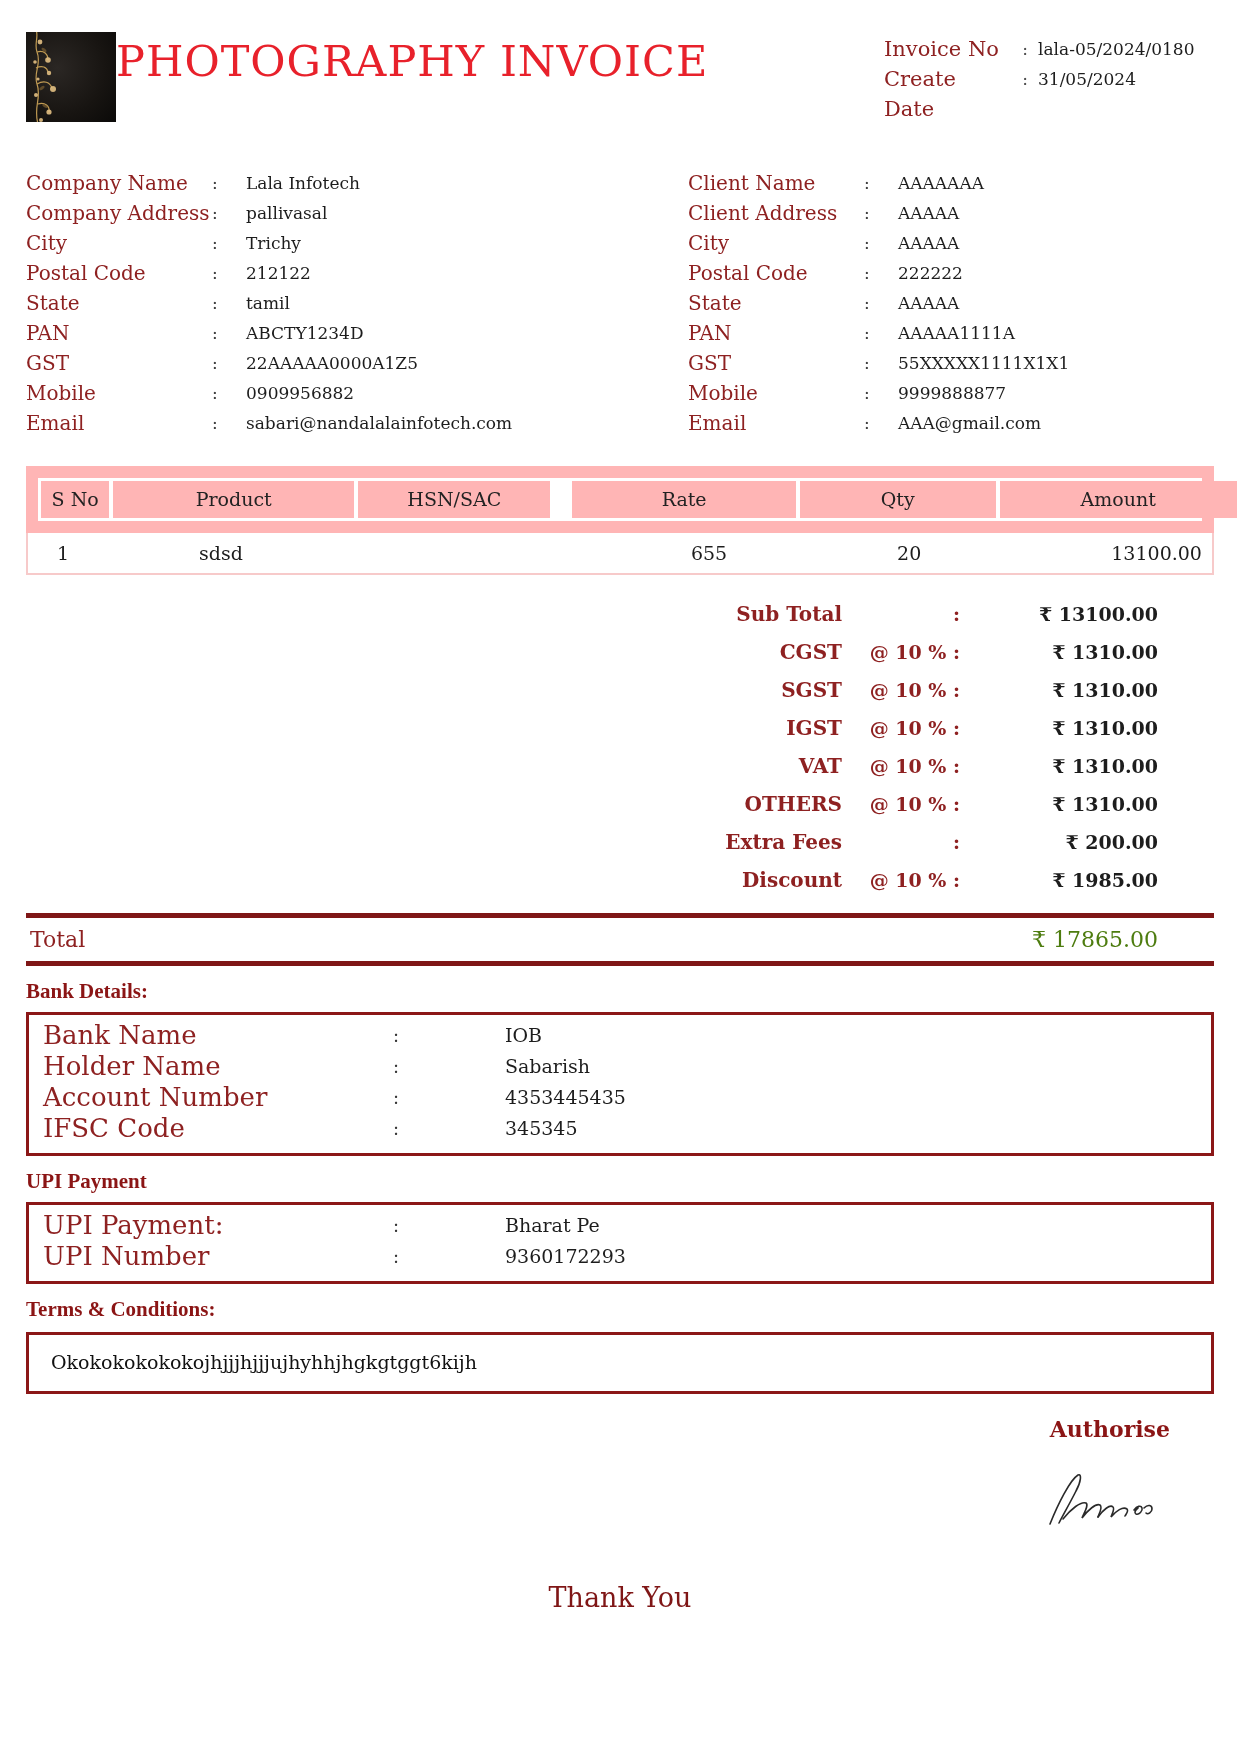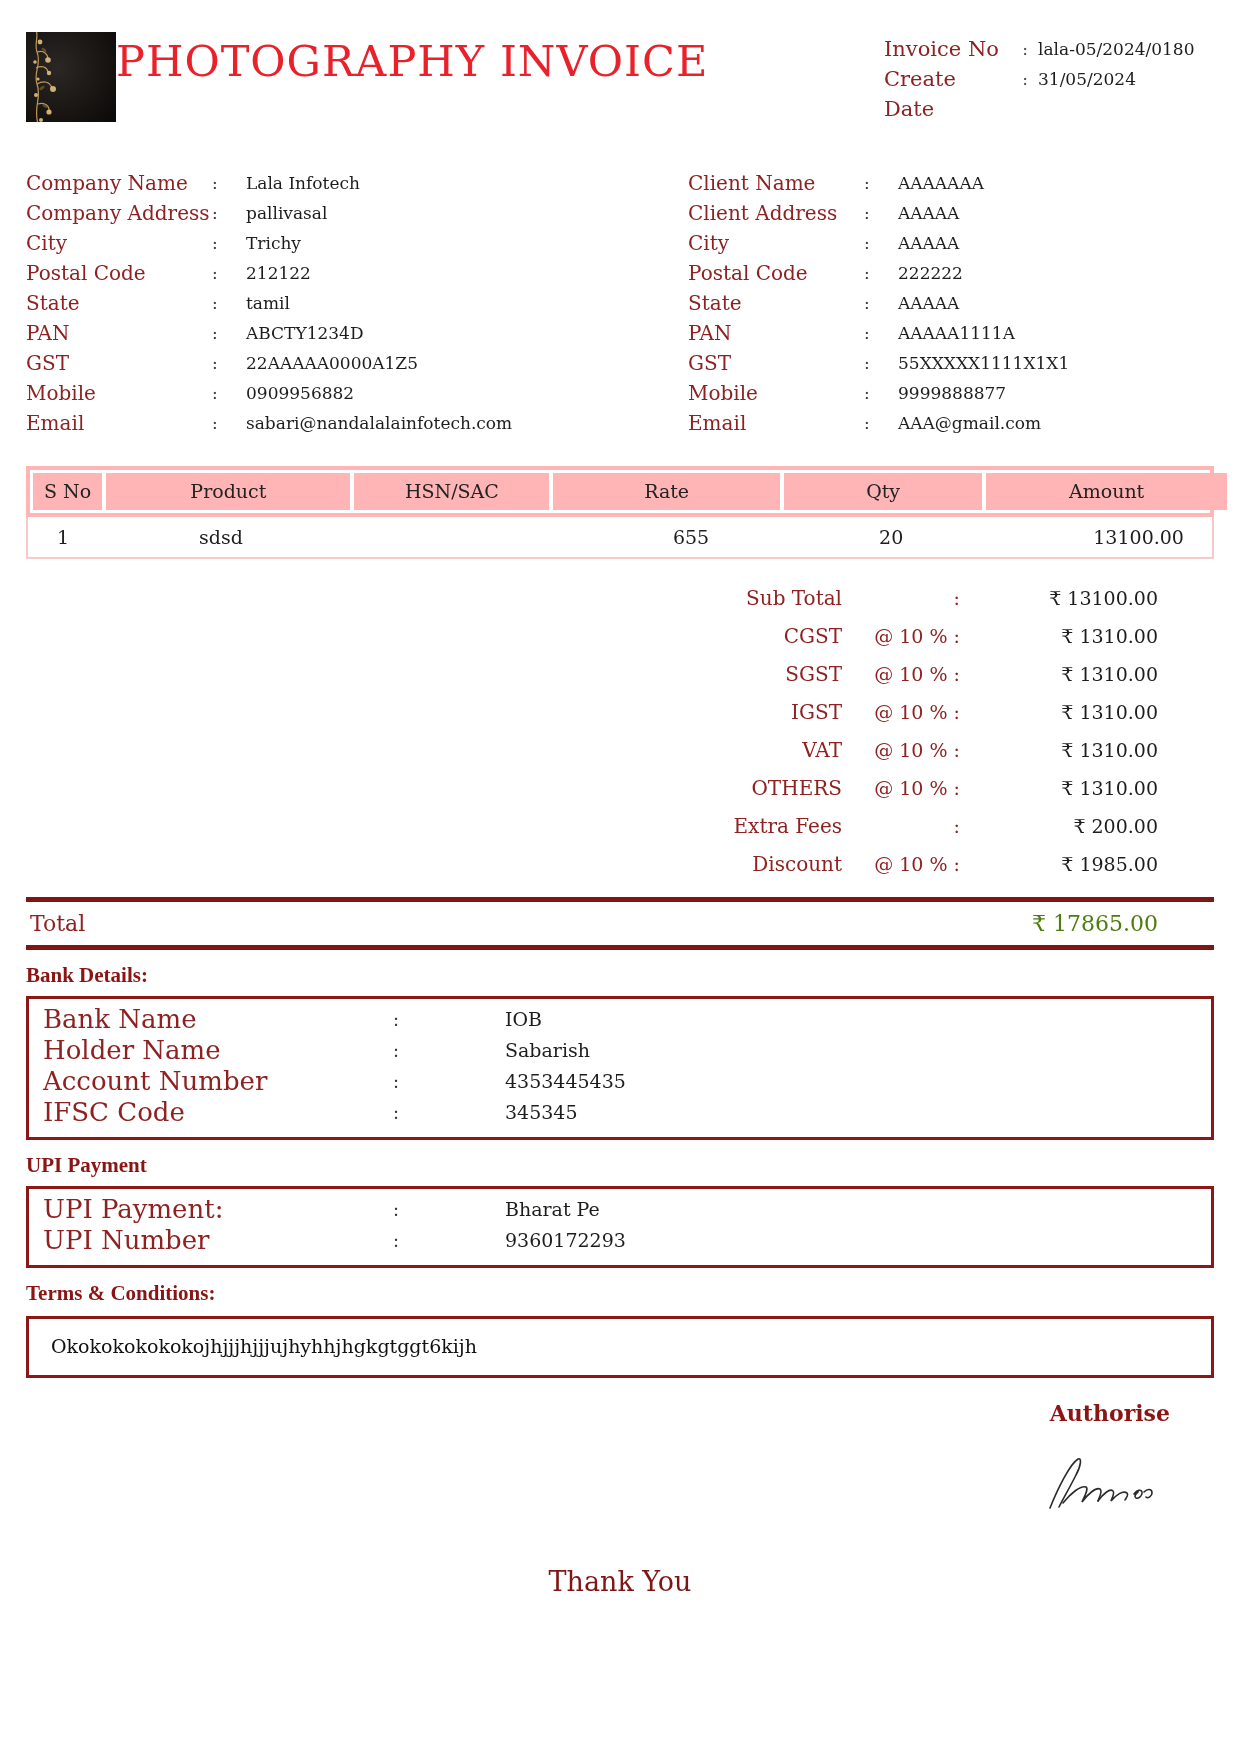--- a/index.html
+++ b/index.html
@@ -32,43 +32,43 @@
   .party { width: 50%; }
   .party.client { padding-left: 68px; }
   .info-row { display: flex; line-height: 30px; }
   .info-label { color: #8e2121; font-size: 20px; width: 186px; flex: 0 0 auto; }
   .party.client .info-label { width: 176px; }
   .info-colon { width: 34px; color: #333; font-size: 17px; flex: 0 0 auto; }
   .info-value { font-size: 17px; color: #1d1d1d; }
 
   
   .items-table { margin-top: 28px; }
-  .items-head-frame { background: #ffb5b5; padding: 4px; }
+  .items-head-frame { background: #ffb5b5; padding: 12px; }
   .items-head { background: #ffffff; padding: 3px; display: flex; gap: 4px; }
   .hcell {
     background: #ffb5b5; color: #222; font-size: 19px;
     line-height: 37px; text-align: center;
   }
   .c1 { width: 5.9%; } .c2 { width: 20.8%; } .c3 { width: 16.6%; }
-  .c4 { width: 19.3%; } .c5 { width: 16.9%; } .c6 { width: 20.5%; }
+  .c4 { width: 19.3%; margin-left: 18px; } .c5 { width: 16.9%; } .c6 { width: 20.5%; }
   .items-head .hcell { flex: 0 0 auto; }
   .item-row {
     display: flex; border: 2px solid #f7caca; border-top: 0;
     line-height: 40px; font-size: 19px;
   }
   .dcell { flex: 0 0 auto; }
   .cell-sno { text-align: center; }
   .cell-product { text-align: center; }
   .cell-rate { text-align: right; padding-right: 60px; }
   .cell-qty { text-align: right; padding-right: 66px; }
   .cell-amount { text-align: right; padding-right: 28px; }
 
   
   .summary { margin-top: 20px; }
-  .sum-row { display: flex; justify-content: flex-end; line-height: 38px; padding-right: 56px; }
+  .sum-row { display: flex; justify-content: flex-end; line-height: 38px; padding-right: 56px; font-weight: bold; }
   .sum-label { color: #8e2121; font-size: 20px; text-align: right; }
   .sum-rate { width: 118px; color: #8e2121; font-size: 19px; text-align: right; }
   .sum-amount { width: 198px; font-size: 19px; text-align: right; color: #1d1d1d; }
 
   
   .total-band {
     margin-top: 14px;
     border-top: 5px solid #7f1616; border-bottom: 5px solid #7f1616;
     display: flex; justify-content: space-between; align-items: center;
     padding: 9px 4px;

